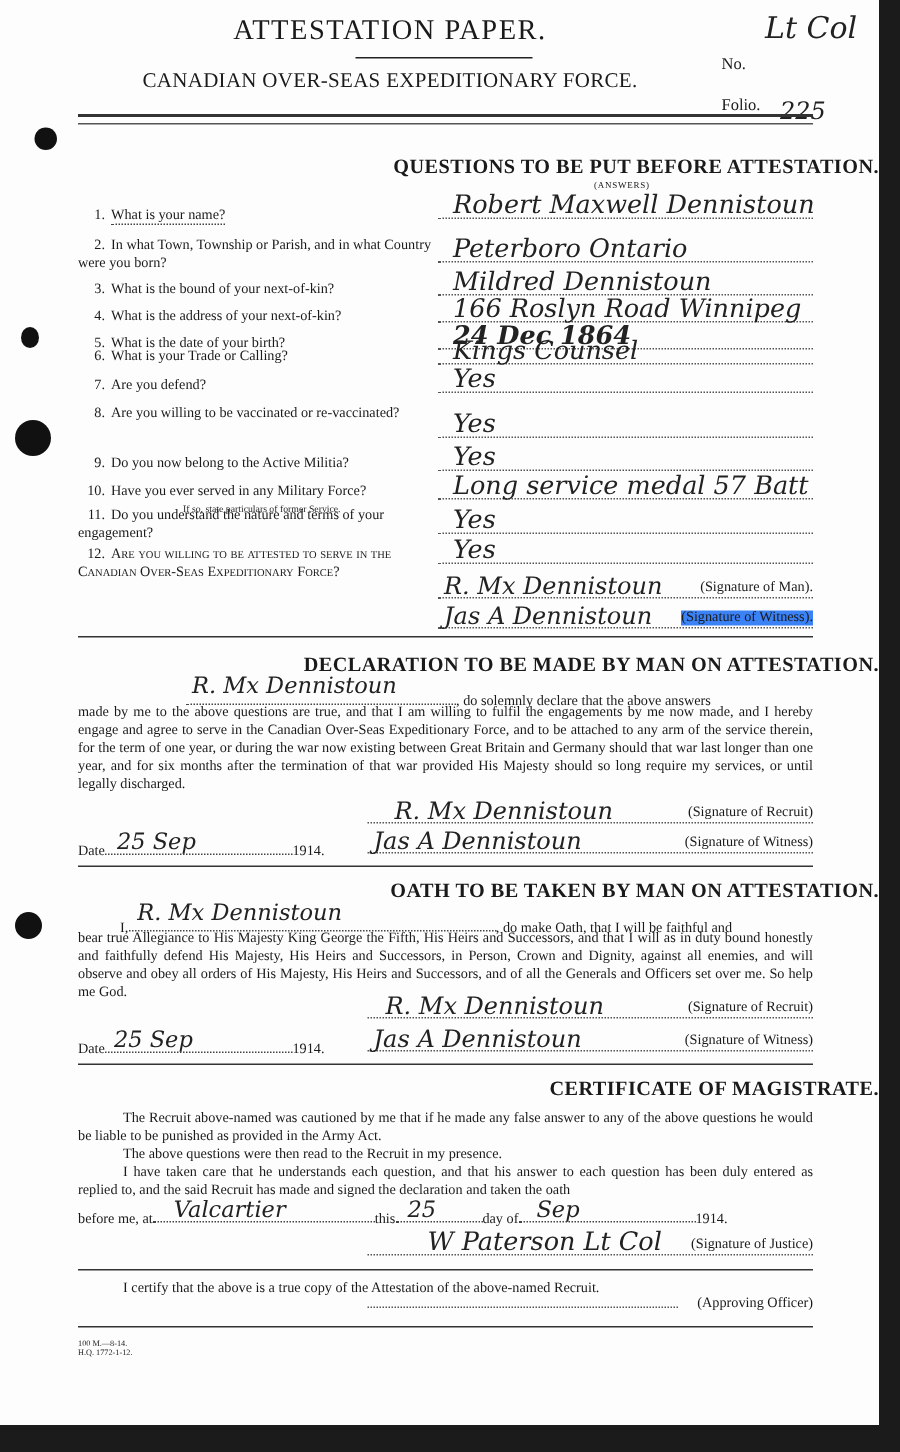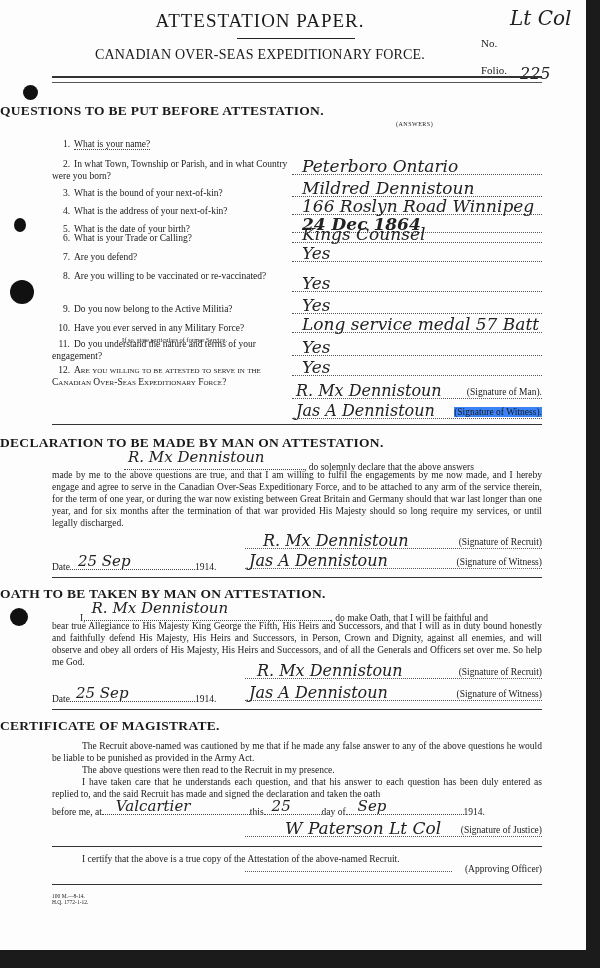--- a/index.html
+++ b/index.html
@@ -9,21 +9,21 @@
   .hole{position:absolute;border-radius:50%;background:#111;}
   .title{left:0;width:520px;top:10px;text-align:center;font-size:19px;letter-spacing:1px;}
   .hr-short{left:237px;top:38px;width:118px;height:1px;background:#222;}
   .subtitle{left:0;width:520px;top:47px;text-align:center;font-size:14px;letter-spacing:.2px;}
   .no-label{left:481px;top:37px;font-size:11px;}
   .folio-label{left:481px;top:64px;font-size:11px;}
   .hand{font-family:"DejaVu Serif",serif;font-style:italic;color:#222;}
   .no-val{left:510px;top:6px;font-size:20px;}
   .folio-val{left:520px;top:64px;font-size:16px;}
   .dbl{left:52px;width:490px;height:4px;border-top:2px solid #333;border-bottom:1px solid #555;}
-  .sec-title{left:0;width:586px;text-align:left;font-weight:bold;font-size:13.5px;letter-spacing:.3px;}
+  .sec-title{left:0;width:586px;text-align:right;font-weight:bold;font-size:13.5px;letter-spacing:.3px;}
   .answers-hdr{left:396px;top:121px;font-size:6px;letter-spacing:.5px;}
   .q{left:52px;width:240px;font-size:9.5px;line-height:12px;}
   .q .n{display:inline-block;width:18px;text-align:right;margin-right:4px;}
   .q .note{font-size:6.5px;padding-left:70px;}
   .q .sc{font-variant:small-caps;}
   .dots{border-bottom:1px dotted #444;}
   .ans{left:292px;width:250px;height:18px;border-bottom:1px dotted #555;}
   .ans span{position:absolute;left:10px;bottom:-2px;font-size:17px;white-space:nowrap;}
   .sig-label{font-size:9.5px;}
   .para{left:52px;width:490px;font-size:9.5px;line-height:12px;text-align:justify;}
@@ -49,20 +49,23 @@
   <div class="abs hand folio-val">225</div>
 
   <div class="abs dbl" style="top:76px;"></div>
 
   <div class="abs sec-title" style="top:103px;">QUESTIONS TO BE PUT BEFORE ATTESTATION.</div>
   <div class="abs answers-hdr">(ANSWERS)</div>
 
   <div class="abs q" style="top:138px;">
     <span class="n">1.</span><span class="dots">What is your name?</span>
   </div>
+  <div class="abs ans" style="top:127px;">
+      <span class="hand">Robert Maxwell Dennistoun</span>
+    </div>
 
   <div class="abs q" style="top:158px;">
     <span class="n">2.</span><span>In what Town, Township or Parish, and in what Country were you born?</span>
   </div>
   <div class="abs ans" style="top:156px;">
       <span class="hand">Peterboro Ontario</span>
     </div>
 
   <div class="abs q" style="top:187px;">
     <span class="n">3.</span><span>What is the bound of your next-of-kin?</span>

